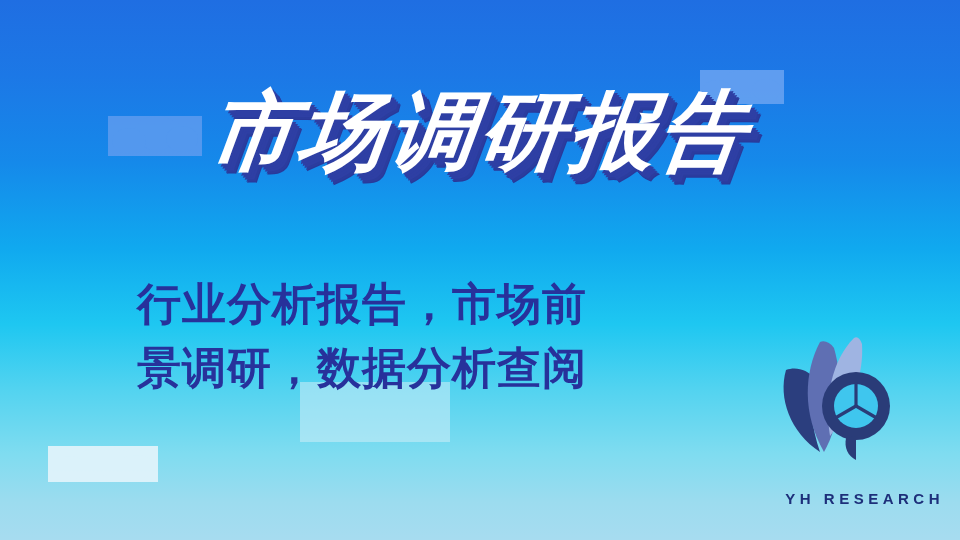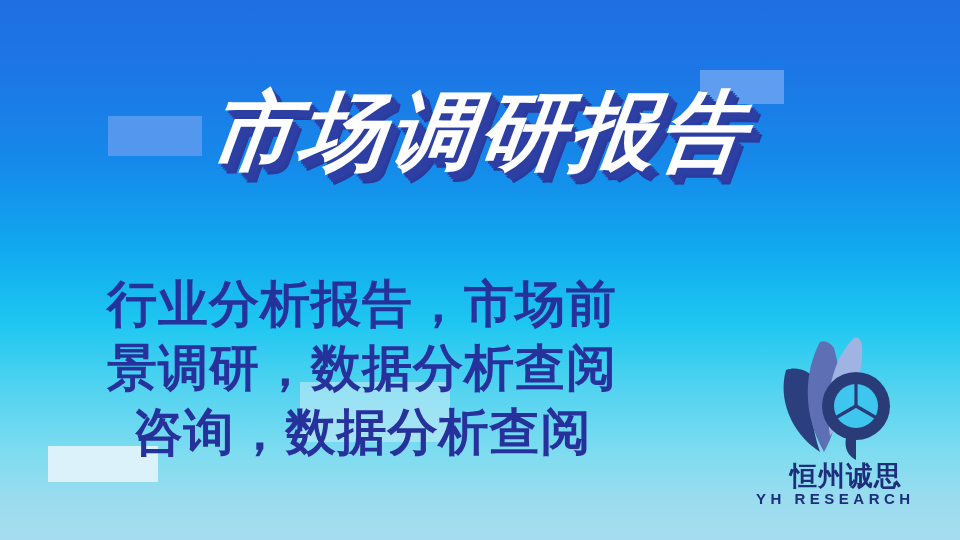--- a/index.html
+++ b/index.html
@@ -83,21 +83,21 @@
 
   
   #subtitle-block {
     position: absolute;
     left: 52px;
     top: 272px;
     width: 620px;
     text-align: center;
   }
   .subtitle-line {
-    font-size: 50px;
+    font-size: 44px;
     line-height: 64px;
     font-weight: 700;
     color: #27319b;
     letter-spacing: 1px;
     white-space: nowrap;
   }
 
   
   #logo {
     position: absolute;
@@ -120,24 +120,24 @@
     width: 196px;
     text-align: center;
     font-size: 27px;
     font-weight: 700;
     color: #1d2f7a;
     letter-spacing: 1px;
     white-space: nowrap;
   }
   #logo-sub {
     position: absolute;
-    left: 8px;
+    left: 0;
     top: 158px;
     width: 196px;
-    text-align: left;
+    text-align: right;
     font-size: 15px;
     font-weight: 700;
     color: #1d2f7a;
     letter-spacing: 4.5px;
     white-space: nowrap;
   }
 </style>
 </head>
 <body>
 
@@ -171,21 +171,20 @@
     <i style="left:70px; top:9px;  width:36px; height:24px;"></i>
   </div>
 
   <div id="title-block">
     <span id="main-title">市场调研报告</span>
   </div>
 
   <div id="subtitle-block">
     <div class="subtitle-line">行业分析报告，市场前</div>
     <div class="subtitle-line">景调研，数据分析查阅</div>
-    <div class="subtitle-line">咨询，数据分析查阅</div>
   </div>
 
   <div id="logo">
 
     <svg id="logo-mark" viewBox="0 0 140 128">
 
       <path d="M18 38 C10 66, 22 100, 52 120 C44 96, 40 70, 46 46 C40 38, 28 34, 18 38 Z" fill="#2b3e7e"></path>
 
       <path d="M52 10 C36 40, 34 82, 56 120 C72 92, 76 50, 66 16 C62 10, 56 8, 52 10 Z" fill="#5f6fb3"></path>
 
@@ -197,17 +196,16 @@
 
       <g stroke="#2a3c78" stroke-width="3.2" fill="none" stroke-linecap="round">
         <line x1="88" y1="74" x2="88" y2="52"></line>
         <line x1="88" y1="74" x2="107" y2="85"></line>
         <line x1="88" y1="74" x2="69" y2="85"></line>
       </g>
 
       <path d="M78 106 C76 116, 80 124, 88 128 L88 104 Z" fill="#2a3c78"></path>
     </svg>
 
-    <div id="logo-name">恒州诚思</div>
     <div id="logo-sub">YH RESEARCH</div>
   </div>
 
 </div>
 
 </body></html>

